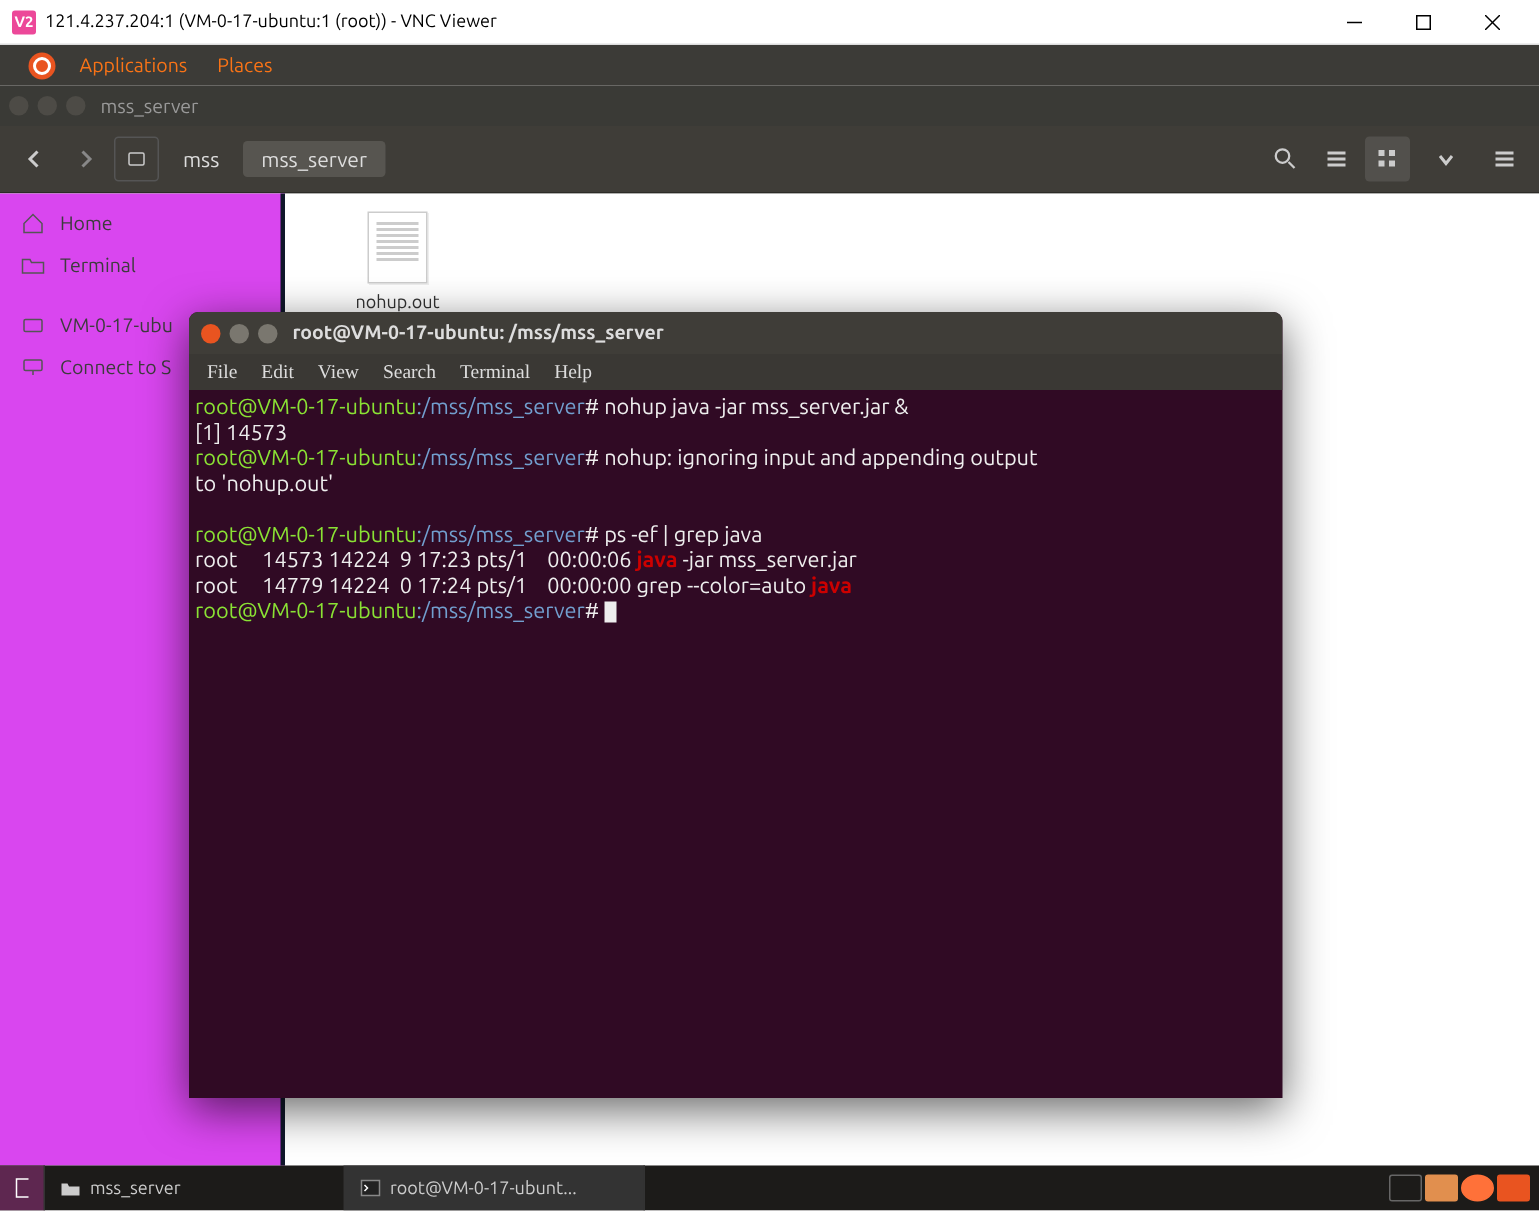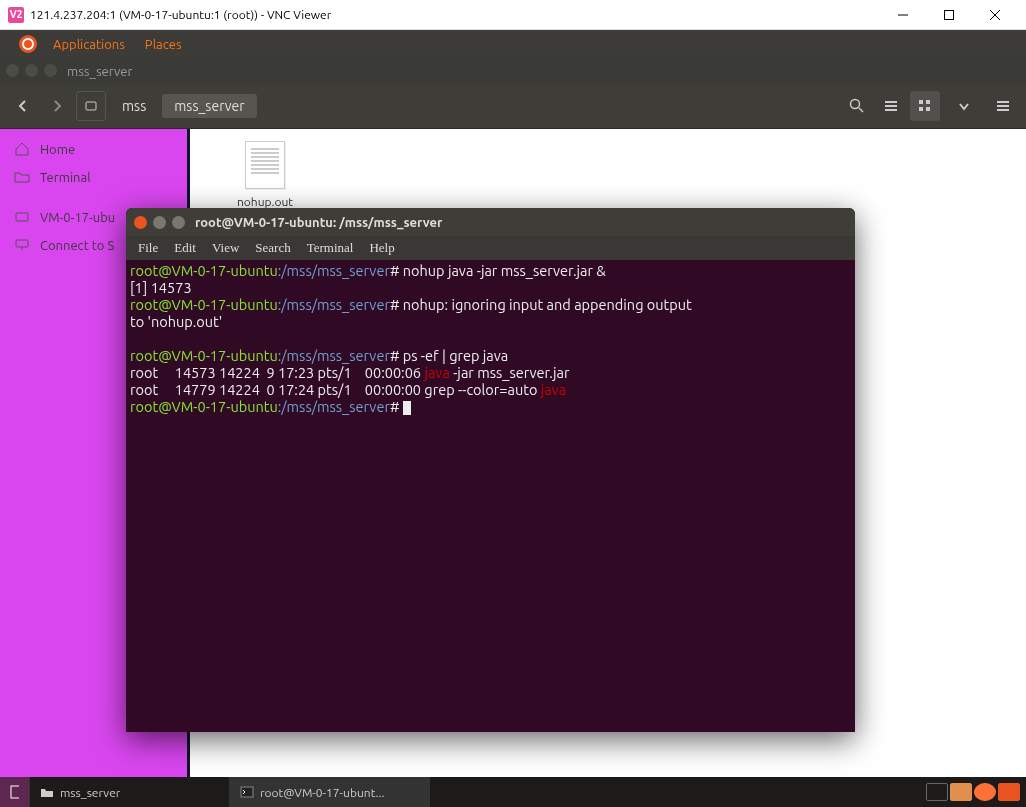--- a/index.html
+++ b/index.html
@@ -43,21 +43,21 @@
 
 
 .term-window { position: absolute; left: 126px; top: 208px; width: 729px; height: 524px; background: #300a24; box-shadow: 0 8px 30px rgba(0,0,0,0.6); border-radius: 6px 6px 0 0; overflow: hidden; }
 .term-titlebar { height: 28px; background: #3f3d38; display: flex; align-items: center; padding: 0 8px; color: #ddd; font-size: 13px; font-weight: bold; }
 .term-wctl { display: flex; gap: 6px; margin-right: 10px; }
 .term-wctl span { width: 13px; height: 13px; border-radius: 50%; display: inline-block; }
 .tc-close { background: #e95420; } .tc-min { background: #7a776f; } .tc-max { background: #7a776f; }
 .term-menubar { height: 24px; background: #3a3834; display: flex; align-items: center; padding: 0 4px; gap: 0; font-size: 13px; color: #ddd; }
 .term-menubar span { padding: 2px 8px; cursor: pointer; font-family: Liberation Serif, serif; }
 .term-body { padding: 2px 4px; font-family: "Ubuntu Mono", "Consolas", monospace; font-size: 14.5px; line-height: 17px; color: #eee; white-space: pre; }
-.t-green { color: #8ae234; } .t-blue { color: #729fcf; } .t-red { color: #cc0000; font-weight: normal; text-align: center; }
+.t-green { color: #8ae234; } .t-blue { color: #729fcf; } .t-red { color: #cc0000; font-weight: bold; text-align: center; }
 .cursor { display: inline-block; width: 8px; height: 14px; background: #eee; vertical-align: text-bottom; }
 
 
 .ubuntu-taskbar { position: absolute; bottom: 0; left: 0; right: 0; height: 30px; background: #1c1b19; display: flex; align-items: center; color: #ccc; font-size: 12px; }
 .task-item { display: flex; align-items: center; gap: 6px; padding: 0 10px; height: 100%; border-right: 1px solid #333; cursor: pointer; }
 .task-item.min { width: 200px; }
 .task-spacer { flex: 1; }
 .tray { display: flex; gap: 2px; padding: 0 6px; }
 .tray-box { width: 22px; height: 18px; border: 1px solid #666; border-radius: 2px; }
 .tray-box.ws { background: transparent; }

